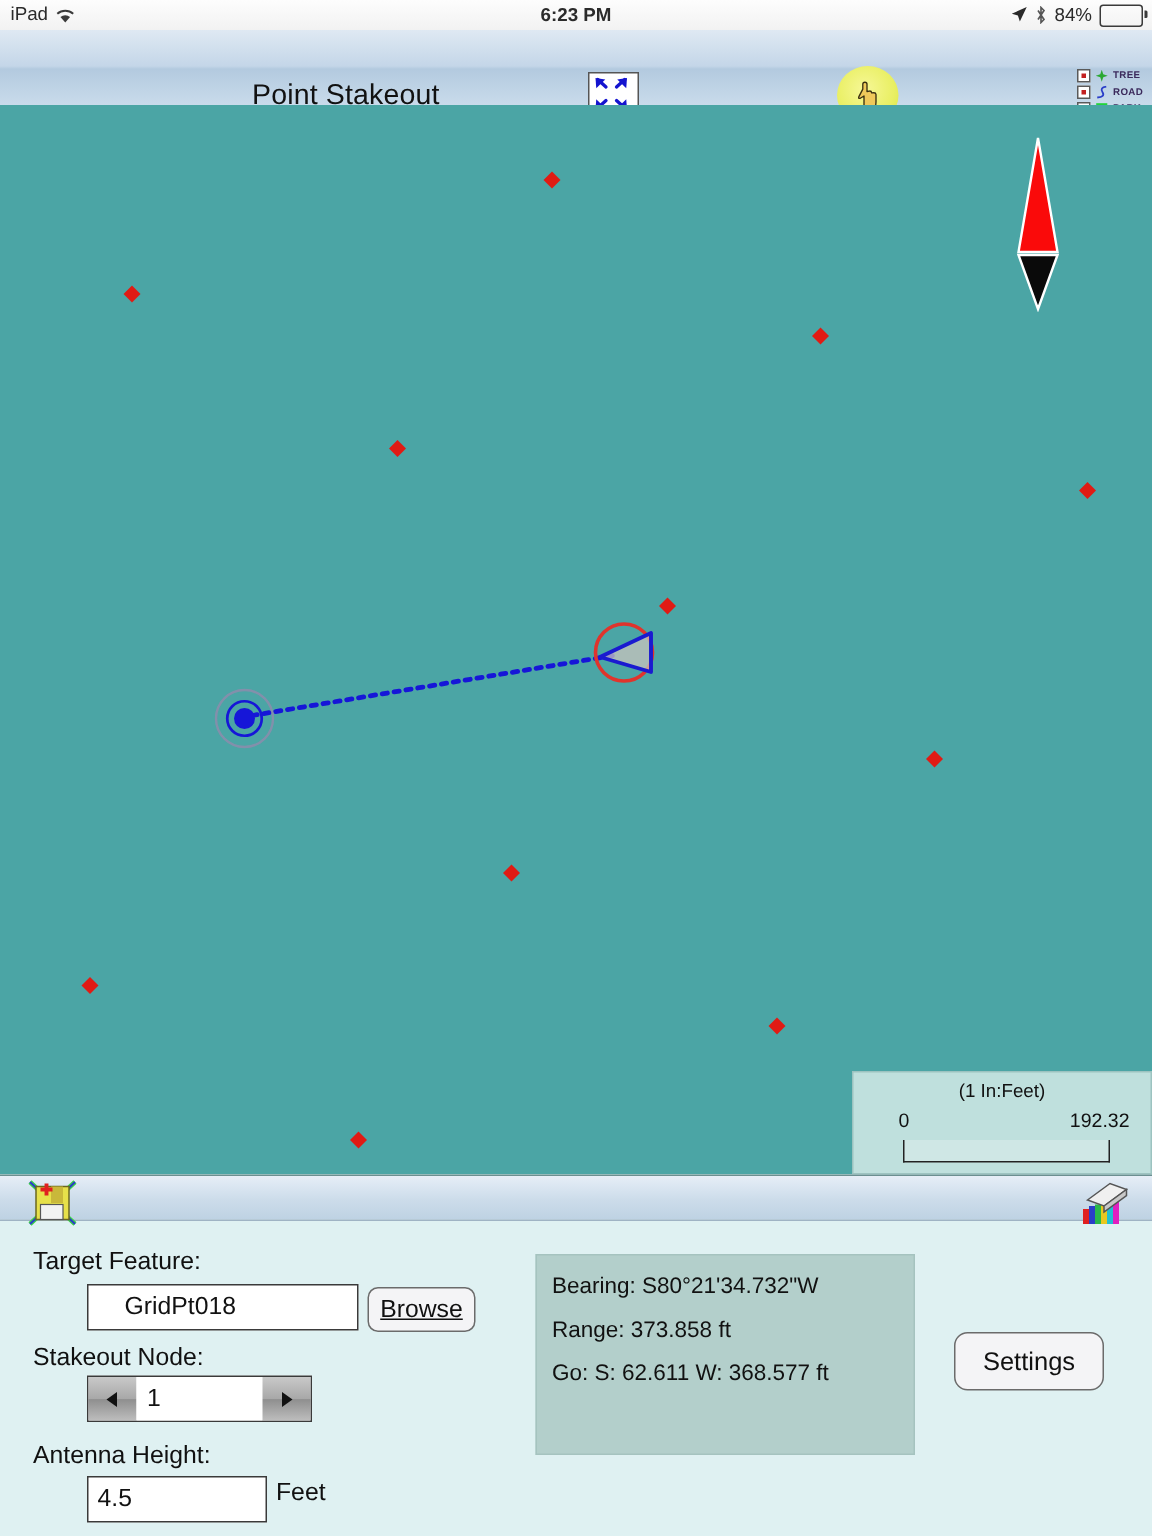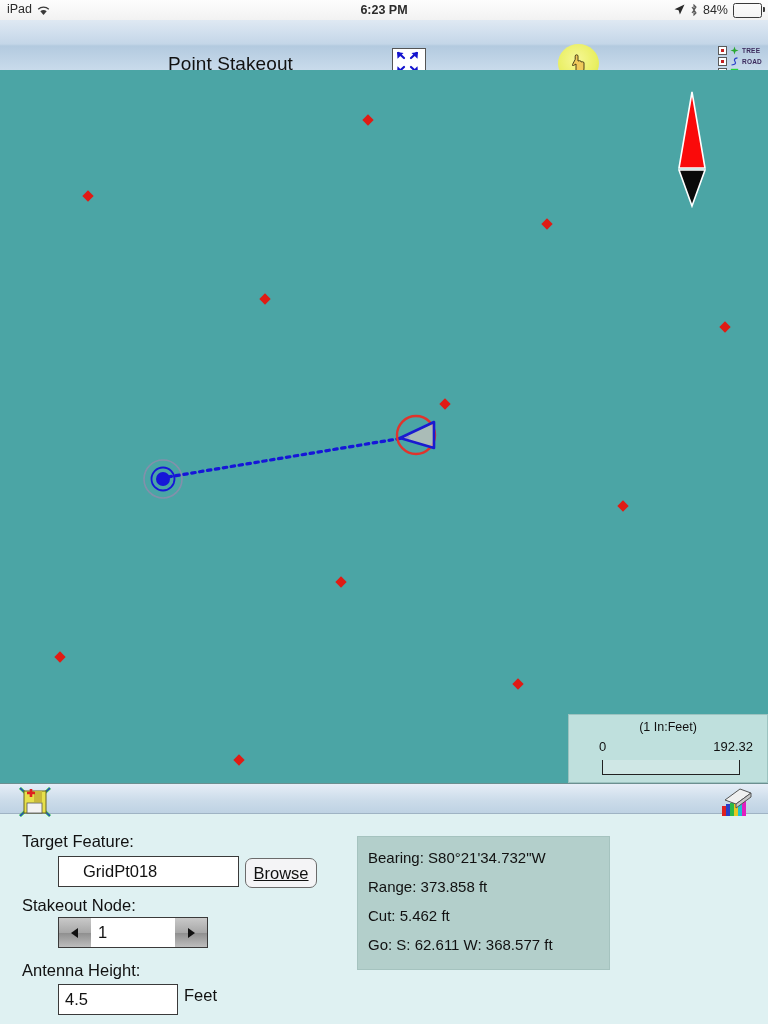--- a/index.html
+++ b/index.html
@@ -340,18 +340,18 @@
     </div>
   </div>
 
   <div class="field-label" style="left:22px; top:961px;">Antenna Height:</div>
   <input class="text-input" style="left: 58px; top: 984px; width: 120px; height: 31px;" value="4.5">
   <div class="feet-label">Feet</div>
 
   <div class="readout">
     <div class="readout-line">Bearing: S80°21'34.732"W</div>
     <div class="readout-line">Range:  373.858 ft</div>
-    <div class="readout-line">Cut:    5.462 ft</div>
     <div class="readout-line">Go: S:  62.611   W: 368.577 ft</div>
   </div>
 
+  <div class="settings-btn">Settings</div>
 
 </div>
 
 </body></html>

